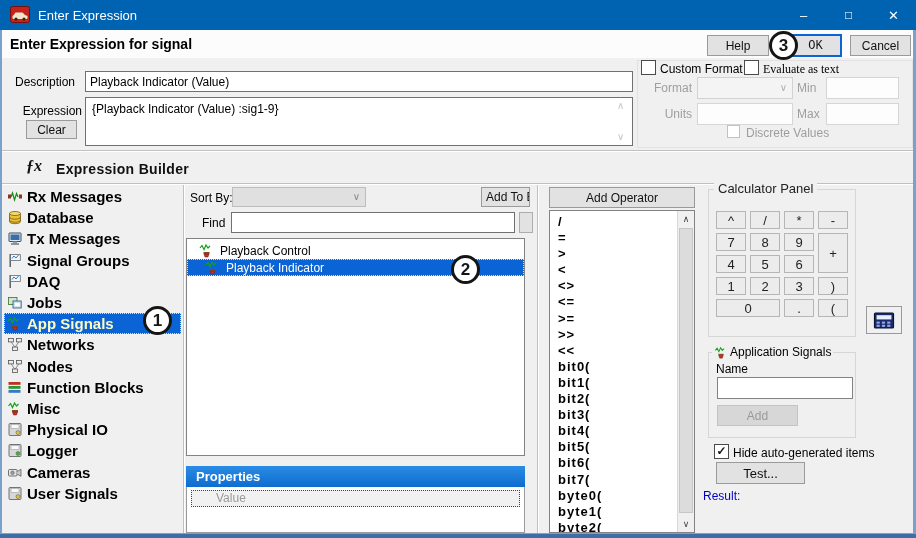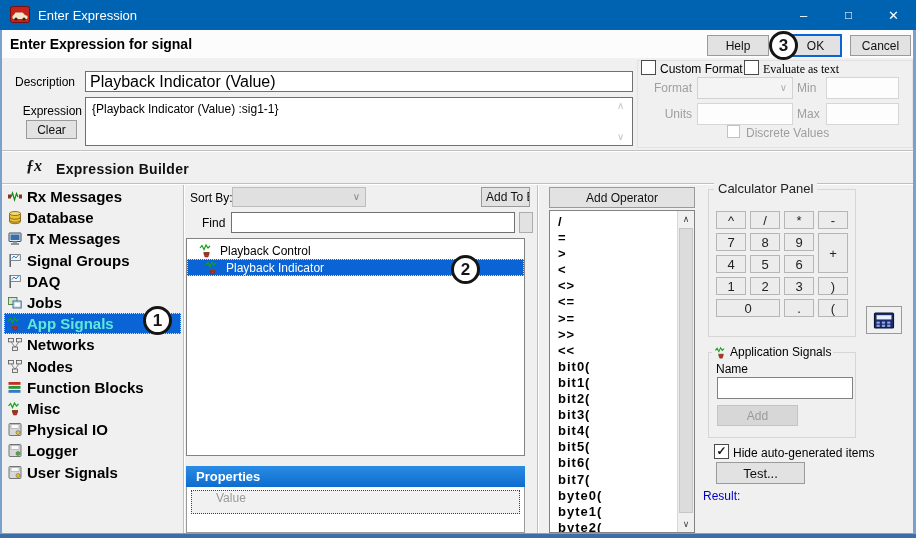--- a/index.html
+++ b/index.html
@@ -17,28 +17,28 @@
   #app-icon { position:absolute; left:10px; top:6px; width:20px; height:17px; }
   #title-text { position:absolute; left:38px; top:8px; color:#fff; font-size:13px; }
   .win-btn { position:absolute; top:0; width:45px; height:30px; color:#fff; display:flex; align-items:center;
              justify-content:center; font-size:13px; }
   #btn-min { left:781px; } #btn-max { left:826px; font-size:12px; } #btn-close { left:871px; }
 
   
   #topbar { left:0; top:30px; width:916px; height:28px; background:#fcfcfc; }
   #page-title { position:absolute; left:10px; top:36px; font-weight:bold; font-size:14px; }
   #btn-help { left:707px; top:35px; width:62px; height:21px; }
-  #btn-ok { left:789px; top:34px; width:53px; height:23px; border:2px solid #0a64d6; }
+  #btn-ok { left:789px; top:34px; width:53px; height:23px; border:2px solid #0a64d6;font-family:Liberation Mono, monospace; }
   #btn-cancel { left:850px; top:35px; width:61px; height:21px; }
 
   
   #upper { left:0; top:58px; width:916px; height:92px; background:#f0f0f0; }
   #desc-label { left:8px; top:75px; width:74px; text-align:center; }
   #desc-input { position:absolute; left:85px; top:71px; width:548px; height:21px; border:1px solid #707070;
-                background:#fff; font-family:inherit; font-size:16px; padding:1px 4px; }
+                background:#fff; font-family:inherit; font-size:12px; padding:1px 4px; }
   #expr-label { left:8px; top:104px; width:74px; text-align:right; }
   #expr-box { position:absolute; left:85px; top:97px; width:548px; height:49px; border:1px solid #707070;
               background:#fff; font-size:12px; padding:4px 20px 3px 6px; white-space:pre-wrap; }
   #expr-up { position:absolute; left:617px; top:100px; color:#c6c6c6; font-size:10px; }
   #expr-down { position:absolute; left:617px; top:131px; color:#c6c6c6; font-size:10px; }
   #btn-clear { left:26px; top:120px; width:51px; height:19px; }
 
   
   #fmt-group { position:absolute; left:637px; top:60px; width:276px; height:88px; border:1px solid #e2e2e2; }
   .cb { position:absolute; width:15px; height:15px; background:#fff; border:1px solid #4a4a4a; font-size:12px;
@@ -69,21 +69,21 @@
   #eb-title { position:absolute; left:56px; top:161px; font-weight:bold; font-size:14px; color:#111; letter-spacing:.3px; }
   #divider2 { position:absolute; left:0; top:183px; width:916px; height:2px; border-top:1px solid #c0c0c0; background:#fff; }
   #builder-bg { position:absolute; left:0; top:185px; width:916px; height:348px; background:#f0f0f0; }
 
   
   #sidebar { position:absolute; left:4px; top:186px; width:177px; }
   .sb-item { height:21.2px; display:flex; align-items:center; padding-left:3px; }
   .sb-item .icon { width:16px; height:15px; margin-right:4px; flex:none; }
   .sb-label { font-weight:bold; font-size:15px; color:#000; white-space:nowrap; }
   .sb-item.selected { background:#0a64d6; outline:1px dotted #cfe0f4; outline-offset:-1px; }
-  .sb-item.selected .sb-label { color:#5eead4; }
+  .sb-item.selected .sb-label { color:#fef9c3; }
   #vdiv1 { position:absolute; left:183px; top:185px; width:2px; height:348px; border-left:1px solid #c0c0c0; background:#fff; }
   #vdiv2 { position:absolute; left:537px; top:185px; width:2px; height:348px; border-left:1px solid #c0c0c0; background:#fff; }
 
   
   #sortby-label { left:190px; top:191px; }
   #sort-dd { position:absolute; left:232px; top:187px; width:134px; height:20px; background:#e0e0e0; border:1px solid #bdbdbd; }
   #sort-dd .chev { top:3px; color:#8a8a8a; }
   #btn-addto { left:481px; top:187px; width:49px; height:20px; justify-content:flex-start; padding-left:4px; overflow:hidden; }
   #find-label { left:202px; top:216px; }
   #find-input { position:absolute; left:231px; top:212px; width:284px; height:21px; border:1px solid #707070; background:#fff;
@@ -92,21 +92,21 @@
   #listbox { position:absolute; left:186px; top:238px; width:339px; height:218px; background:#fff; border:1px solid #828282;
              padding-top:3px; overflow:hidden; }
   .list-row { height:17px; display:flex; align-items:center; padding-left:12px; font-size:12px; color:#000; }
   .list-row .icon { width:15px; height:15px; margin-right:6px; flex:none; }
   .list-row.selected { background:#0a64d6; color:#fff; outline:1px dotted #cfe0f4; outline-offset:-1px;padding-left:18px; }
   #props-header { position:absolute; left:186px; top:466px; width:339px; height:21px;
                   background:linear-gradient(180deg,#2a8ce4,#0d6ccf); color:#fff; font-weight:bold; font-size:13px;
                   line-height:21px; padding-left:10px; }
   #props-body { position:absolute; left:186px; top:487px; width:339px; height:46px; background:#fff;
                 border:1px solid #9a9a9a; border-top:none; }
-  .prop-row { margin:3px 4px 8px 4px; height:24px; background:#f1f1f1; border:1px dotted #404040; color:#9a9a9a;
+  .prop-row { margin:3px 4px 8px 4px; height:17px; background:#f1f1f1; border:1px dotted #404040; color:#9a9a9a;
               font-size:12px; line-height:15px; padding-left:24px; }
 
   
   #btn-addop { left:549px; top:187px; width:146px; height:21px; }
   #oplist { position:absolute; left:549px; top:210px; width:146px; height:323px; background:#fff; border:1px solid #828282; }
   #op-items { position:absolute; left:0; top:0; right:17px; bottom:0; overflow:hidden; padding:3px 0 0 8px; }
   .op-item { height:16.1px; font-weight:bold; font-size:13px; line-height:15px; color:#000; letter-spacing:1px; }
   #op-scroll { position:absolute; top:0; right:0; width:17px; height:100%; background:#f0f0f0; border-left:1px solid #d8d8d8; }
   #op-up { position:absolute; top:3px; left:0; width:16px; text-align:center; color:#404040; font-size:9px; }
   #op-down { position:absolute; bottom:3px; left:0; width:16px; text-align:center; color:#404040; font-size:9px; }
@@ -175,21 +175,21 @@
 <div class="abs" id="topbar"></div>
 <div id="page-title">Enter Expression for signal</div>
 <div class="btn" id="btn-help">Help</div>
 <div class="btn" id="btn-ok">OK</div>
 <div class="btn" id="btn-cancel">Cancel</div>
 
 <div class="abs" id="upper"></div>
 <div class="fl" id="desc-label">Description</div>
 <input id="desc-input" value="Playback Indicator (Value)" style="">
 <div class="fl" id="expr-label">Expression</div>
-<div id="expr-box">{Playback Indicator (Value) :sig1-1}</div>
+<div id="expr-box">{Playback Indicator (Value) :sig1-9}</div>
 <div id="expr-up">∧</div>
 <div id="expr-down">∨</div>
 <div class="btn" id="btn-clear">Clear</div>
 
 <div id="fmt-group"></div>
 <div class="cb" id="cb-custom"></div>
 <div class="fl" id="lbl-custom">Custom Format</div>
 <div class="cb" id="cb-eval"></div>
 <div class="fl" id="lbl-eval">Evaluate as text</div>
 <div class="fl gl" id="fmt-label">Format</div>
@@ -338,20 +338,30 @@
     </div>
     <div class="sb-item">
       <span class="icon">
         <svg viewBox="0 0 15 15">
           <rect x="1.5" y="1.5" width="12" height="12" rx="1" fill="#d8d8d8" stroke="#505860" stroke-width="0.8"></rect>
           <rect x="3.5" y="2.5" width="8" height="4" fill="#f8f8f8" stroke="#909090" stroke-width="0.5"></rect>
           <circle cx="10.5" cy="10.5" r="2" fill="#48b428" stroke="#555" stroke-width="0.5"></circle>
         </svg>
       </span>
       <span class="sb-label">Logger</span>
+    </div>
+    <div class="sb-item">
+      <span class="icon">
+        <svg viewBox="0 0 15 15">
+          <rect x="1" y="4.5" width="8.5" height="6.5" rx="1" fill="#e4e4e4" stroke="#555" stroke-width="0.8"></rect>
+          <circle cx="5" cy="7.8" r="1.8" fill="#8aa0b4" stroke="#555" stroke-width="0.5"></circle>
+          <path d="M9.5 6.5 l4-2.2 v7 l-4-2.2" fill="#c8c8c8" stroke="#555" stroke-width="0.7"></path>
+        </svg>
+      </span>
+      <span class="sb-label">Cameras</span>
     </div>
     <div class="sb-item">
       <span class="icon">
         <svg viewBox="0 0 15 15">
           <rect x="1.5" y="1.5" width="12" height="12" rx="1" fill="#d8d8d8" stroke="#505860" stroke-width="0.8"></rect>
           <rect x="3.5" y="2.5" width="8" height="4" fill="#f8f8f8" stroke="#909090" stroke-width="0.5"></rect>
           <circle cx="10.5" cy="10.5" r="2" fill="#e8c020" stroke="#555" stroke-width="0.5"></circle>
         </svg>
       </span>
       <span class="sb-label">User Signals</span>

